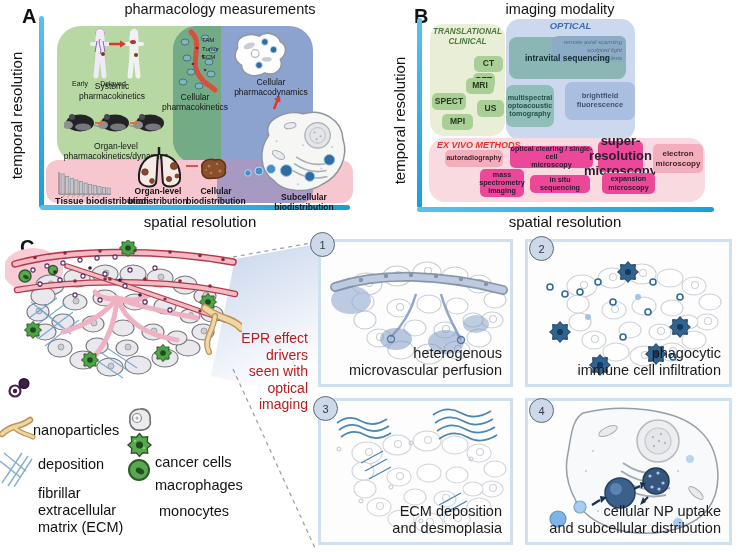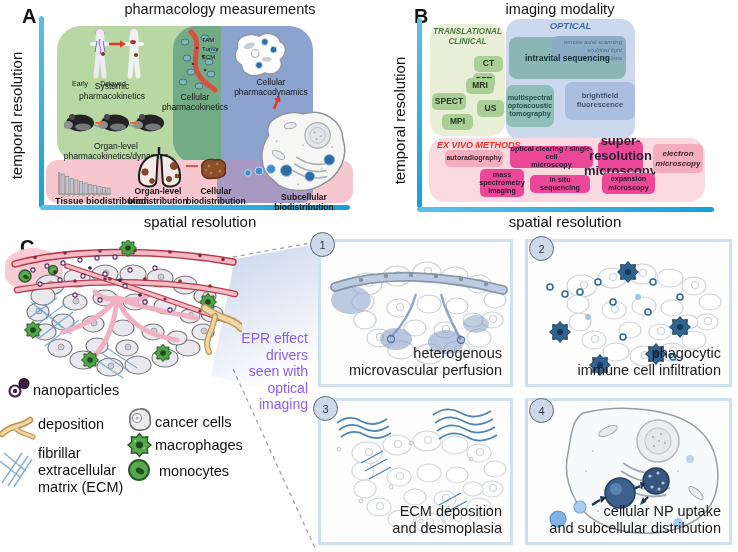--- a/index.html
+++ b/index.html
@@ -20,21 +20,21 @@
   .chip-green{background:#a9cf96;color:#23391f;}
   .chip-pink{background:#f3aebb;color:#45242e;}
   .chip-purple{background:#ec4899;color:#2a1b30;}
   .chip-teal{background:#8fbfb7;color:#27524b;}
   .chip-blue{background:#aabfe0;color:#3d5377;}
   .grp-title{position:absolute;font-style:italic;font-weight:bold;text-align:center;line-height:1.25;}
   .gbox{position:absolute;background:#fdfdfe;border:3px solid #cfe0f1;box-sizing:border-box;}
   .badge{width:23px;height:23px;border-radius:50%;background:#cdd8e9;border:1.5px solid #5a6a7e;
          display:flex;align-items:center;justify-content:center;font-size:11px;color:#2b3a4c;position:absolute;z-index:3;}
   .gcap{position:absolute;right:8px;bottom:5px;text-align:right;font-size:14.5px;line-height:1.16;color:#1b1b1b;white-space:pre-line;}
-  .legend-label{position:absolute;font-size:14.5px;color:#111;line-height:1.18;}
+  .legend-label{position:absolute;font-size:14.5px;color:#111;line-height:1.18;margin-top:40px;}
   svg{display:block;}
 </style>
 </head>
 <body>
 
 <div id="canvas">
 
   <svg width="0" height="0" style="position:absolute">
     <defs>
       <polygon id="star" points="11,0 7.4,3.1 7.8,7.8 3.1,7.4 0,11 -3.1,7.4 -7.8,7.8 -7.4,3.1 -11,0 -7.4,-3.1 -7.8,-7.8 -3.1,-7.4 0,-11 3.1,-7.4 7.8,-7.8 7.4,-3.1"></polygon>
@@ -309,21 +309,21 @@
   <div class="chip chip-teal pre" style="left:506px;top:85px;width:48px;height:42px;font-size:7.2px;border-radius:7px;">multispectral
 optoacoustic
 tomography</div>
 
   <div class="chip chip-pink" style="left:445px;top:150px;width:58px;height:17px;font-size:7px;">autoradiography</div>
   <div class="chip chip-purple pre" style="left:510px;top:146px;width:83px;height:22px;font-size:7.2px;">optical clearing / single-cell
 microscopy</div>
   <div class="chip chip-purple pre" style="left:598px;top:141px;width:45px;height:31px;font-size:13px;">super-
 resolution
 microscopy</div>
-  <div class="chip chip-pink pre" style="left:653px;top:144px;width:50px;height:29px;font-size:8px;font-style:italic;">electron
+  <div class="chip chip-pink pre" style="left:653px;top:144px;width:50px;height:29px;font-size:8px;">electron
 microscopy</div>
   <div class="chip chip-purple pre" style="left:480px;top:169px;width:44px;height:28px;font-size:7.2px;">mass
 spectrometry
 imaging</div>
   <div class="chip chip-purple" style="left:530px;top:175px;width:60px;height:18px;font-size:7.2px;">in situ sequencing</div>
   <div class="chip chip-purple pre" style="left:602px;top:173px;width:53px;height:21px;font-size:7.2px;">expansion
 microscopy</div>
 
   <div class="abs panel-label" style="left:20px;top:236px;">C</div>
 
@@ -475,21 +475,21 @@
       <circle cx="85" cy="120" r="2.8" fill="#1f4a1f"></circle>
       <use href="#star" transform="translate(158,113) scale(0.78)" fill="#4ea348" stroke="#27521f" stroke-width="1.2"></use>
       <circle cx="158" cy="113" r="2.8" fill="#1f4a1f"></circle>
     </g>
     <path d="M200,68 C215,80 228,78 236,88" stroke="#bf9450" stroke-width="8" fill="none" stroke-linecap="round"></path>
     <path d="M200,68 C215,80 228,78 236,88" stroke="#eed6a6" stroke-width="5" fill="none" stroke-linecap="round"></path>
     <path d="M210,76 C208,92 198,100 204,112" stroke="#bf9450" stroke-width="6" fill="none" stroke-linecap="round"></path>
     <path d="M210,76 C208,92 198,100 204,112" stroke="#eed6a6" stroke-width="3.5" fill="none" stroke-linecap="round"></path>
   </svg>
 
-  <div class="abs pre" style="left:228px;top:330px;width:80px;text-align:right;font-size:14px;line-height:1.18;color:#8b5cf6;">EPR effect
+  <div class="abs pre" style="left:228px;top:330px;width:80px;text-align:right;font-size:14px;line-height:1.18;color:#b91c1c;">EPR effect
 drivers
 seen with
 optical
 imaging</div>
 
   <svg class="abs" style="left:7px;top:377px;" width="26" height="22" viewBox="0 0 26 22">
     <circle cx="8" cy="14" r="5.5" fill="#fff" stroke="#4a2355" stroke-width="2.2"></circle>
     <circle cx="8" cy="14" r="2.2" fill="#3c2145"></circle>
     <circle cx="17" cy="6.5" r="4.8" fill="#3c2145" stroke="#241330" stroke-width="1.5"></circle>
   </svg>

